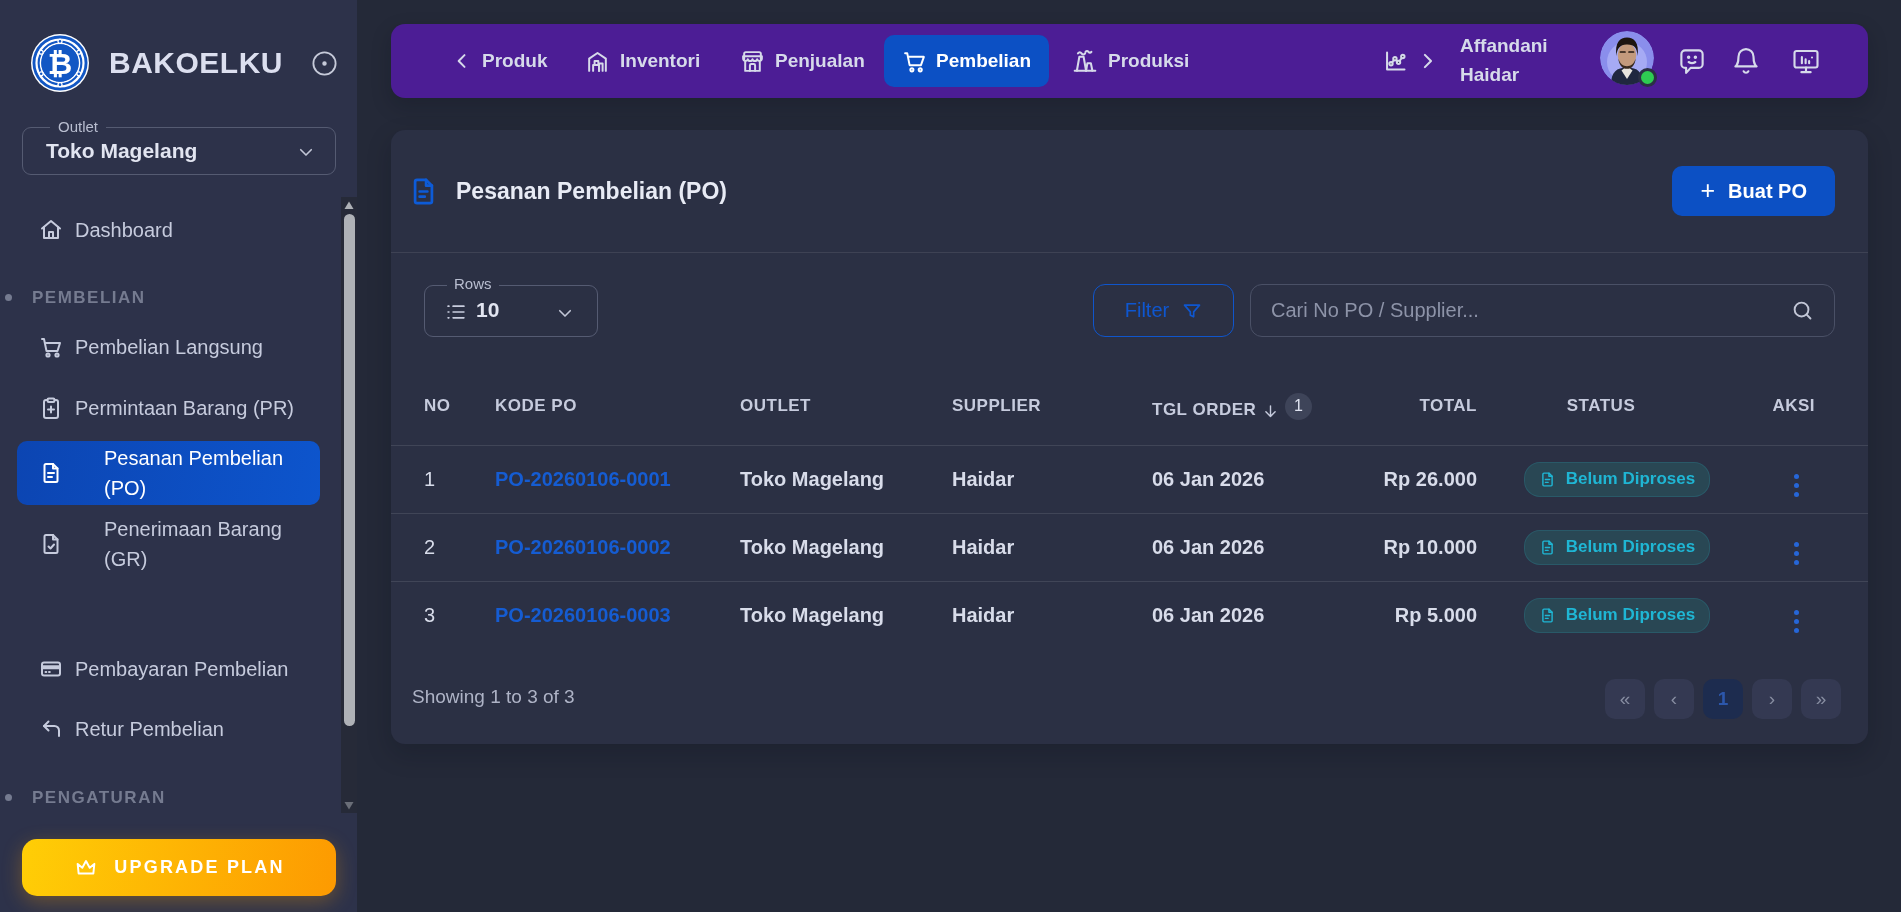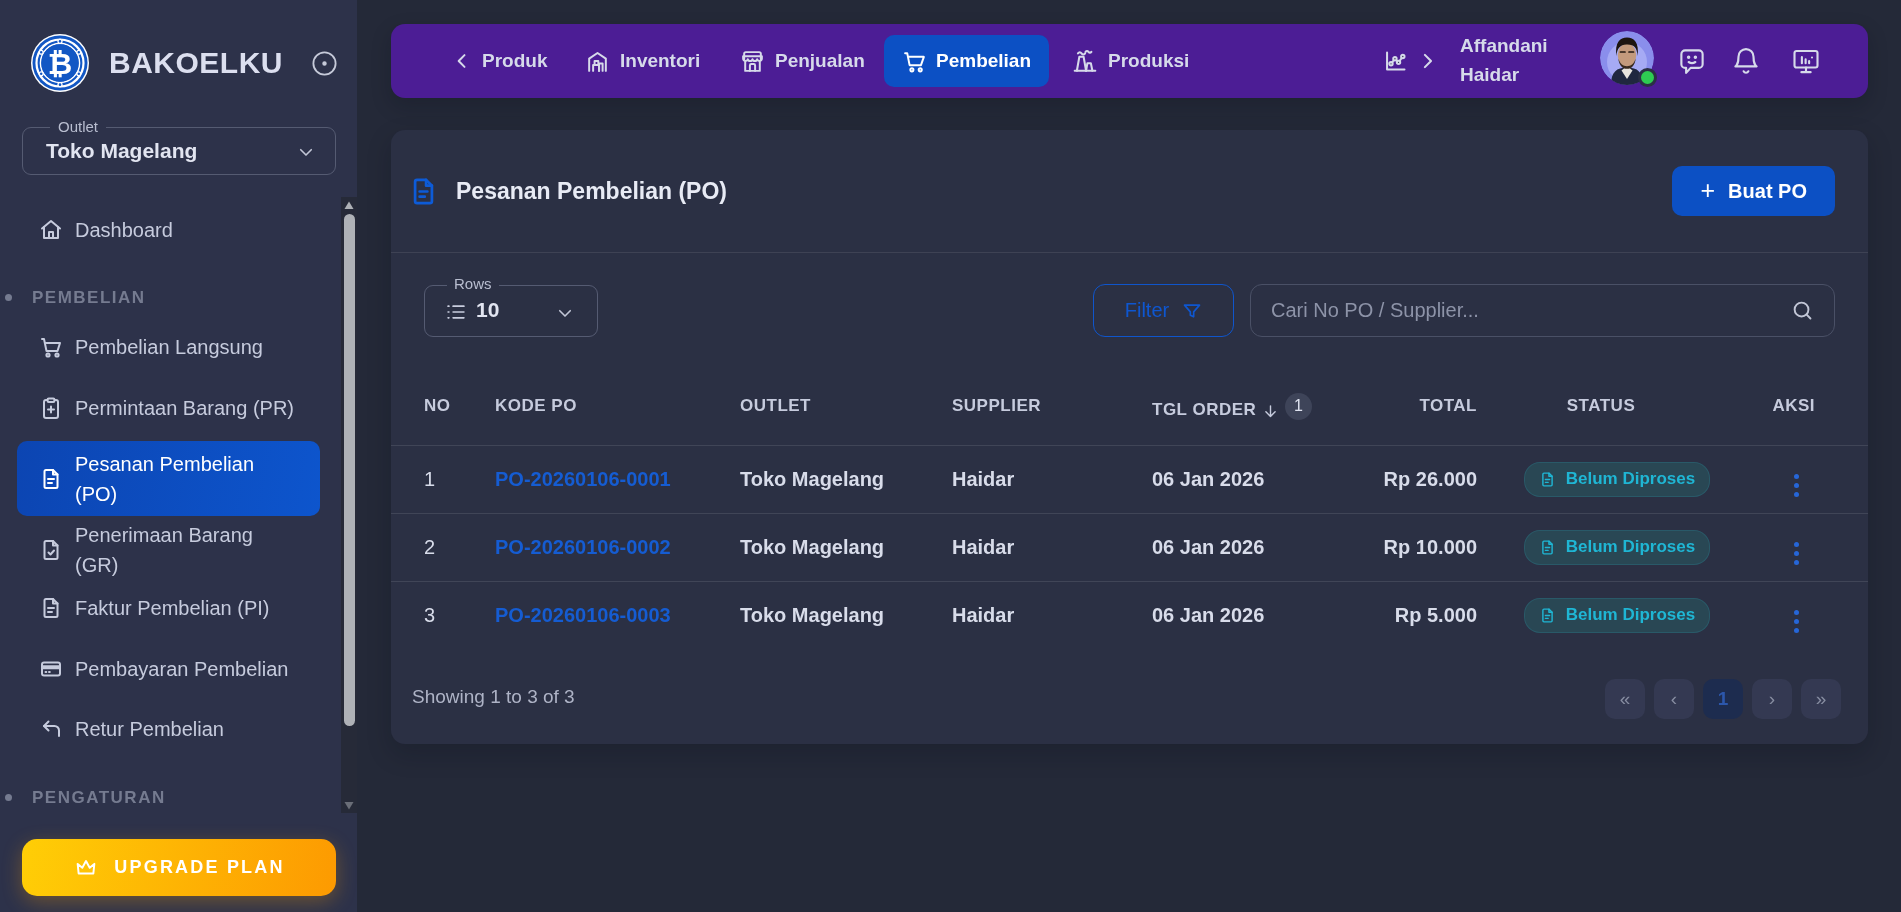--- a/index.html
+++ b/index.html
@@ -28,21 +28,21 @@
     font-size:15px; color:#b9bed0;
   }
   .outlet-box .val { position:absolute; left:23px; top:11px; font-size:21px; font-weight:bold; color:#e2e5f1; }
   .outlet-box .chev { position:absolute; right:20px; top:15px; color:#c2c6d6; }
   .mitem { position:absolute; left:17px; width:303px; height:40px; border-radius:10px;
            display:flex; align-items:center; padding-left:22px;
            font-size:20px; font-weight:normal; color:#c6cbdd; }
   .mitem .mi { margin-right:12px; color:#c6cbdd; flex:none; }
   .mitem.active { background:linear-gradient(100deg,#0c45b2,#0d55cd); color:#fff; }
   .mitem.active .mi { color:#fff; }
-  .twol { height:75px; line-height:1.5; }
+  .twol { height:64px; line-height:1.5;gap:29px; }
   .sect { position:absolute; left:32px; font-size:17px; font-weight:bold; letter-spacing:1.5px; color:#757b90; }
   .sect::before { content:""; position:absolute; left:-27px; top:6px; width:7px; height:7px; border-radius:50%; background:#757b90; }
   .upgrade {
     position:absolute; left:22px; top:839px; width:314px; height:57px;
     border-radius:15px; background:linear-gradient(100deg,#ffce06,#fd9a01);
     box-shadow:0 6px 20px rgba(253,160,2,.30);
     display:flex; align-items:center; justify-content:center; gap:15px;
     color:#fff; font-weight:bold; font-size:18px; letter-spacing:2.2px;
   }
   
@@ -158,25 +158,20 @@
       <span>Pesanan Pembelian<br>(PO)</span>
     </div>
   <div class="mitem twol" style="top:512px">
       <svg class="mi" width="24" height="24" viewBox="0 0 24 24" fill="none" stroke="currentColor" stroke-width="2">
         <path d="M14 3H7a1.5 1.5 0 0 0-1.5 1.5v15A1.5 1.5 0 0 0 7 21h10a1.5 1.5 0 0 0 1.5-1.5V7.5z"></path>
         <path d="M14 3v4.5h4.5"></path>
         <path d="M9.5 14.5l2 2 3.5-4"></path>
       </svg>
       <span>Penerimaan Barang<br>(GR)</span>
     </div>
-  <div class="mitem" style="top:588px"><svg class="mi" width="24" height="24" viewBox="0 0 24 24" fill="none" stroke="currentColor" stroke-width="2">
-        <path d="M14 3H7a1.5 1.5 0 0 0-1.5 1.5v15A1.5 1.5 0 0 0 7 21h10a1.5 1.5 0 0 0 1.5-1.5V7.5z"></path>
-        <path d="M14 3v4.5h4.5"></path>
-        <path d="M9 12h6M9 16h4"></path>
-      </svg>Faktur Pembelian (PI)</div>
   <div class="mitem" style="top:649px"><svg class="mi" width="24" height="24" viewBox="0 0 24 24" fill="none" stroke="currentColor" stroke-width="2">
         <rect x="3" y="5.5" width="18" height="13" rx="2"></rect>
         <path d="M3 9.2h18M3 11.2h18"></path>
         <path d="M6.5 15h.8M10 15h.8"></path>
       </svg>Pembayaran Pembelian</div>
   <div class="mitem" style="top:709px"><svg class="mi" width="24" height="24" viewBox="0 0 24 24" fill="none" stroke="currentColor" stroke-width="2">
         <path d="M9.5 13.5 5 9l4.5-4.5"></path>
         <path d="M5 9h10.5A4.5 4.5 0 0 1 20 13.5V19"></path>
       </svg>Retur Pembelian</div>
   <div class="sect" style="top:788px">PENGATURAN</div>

